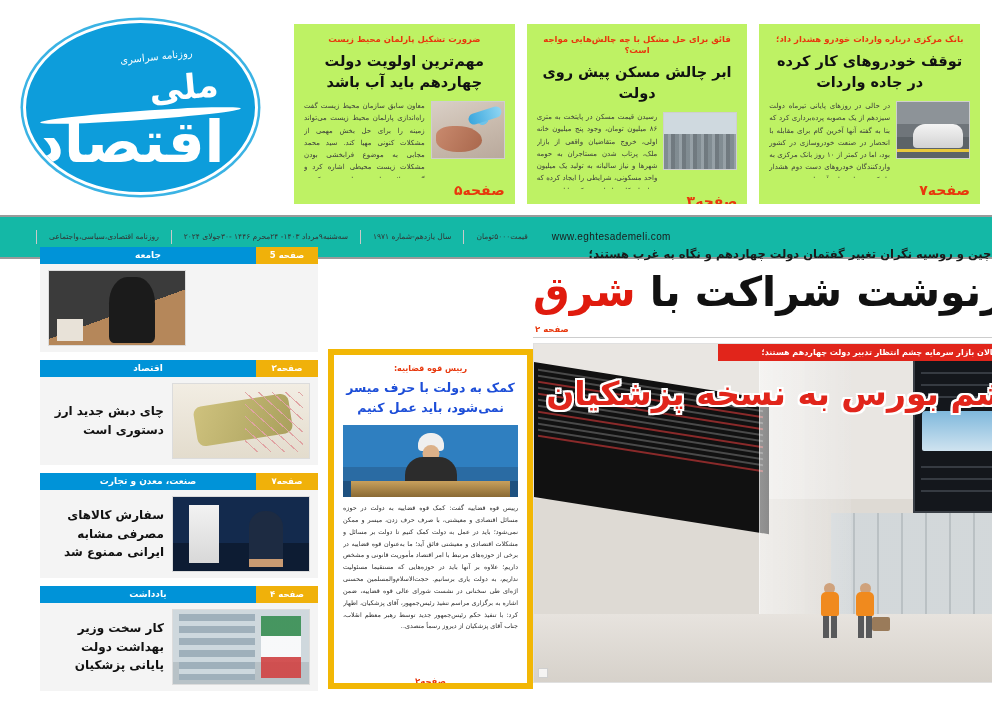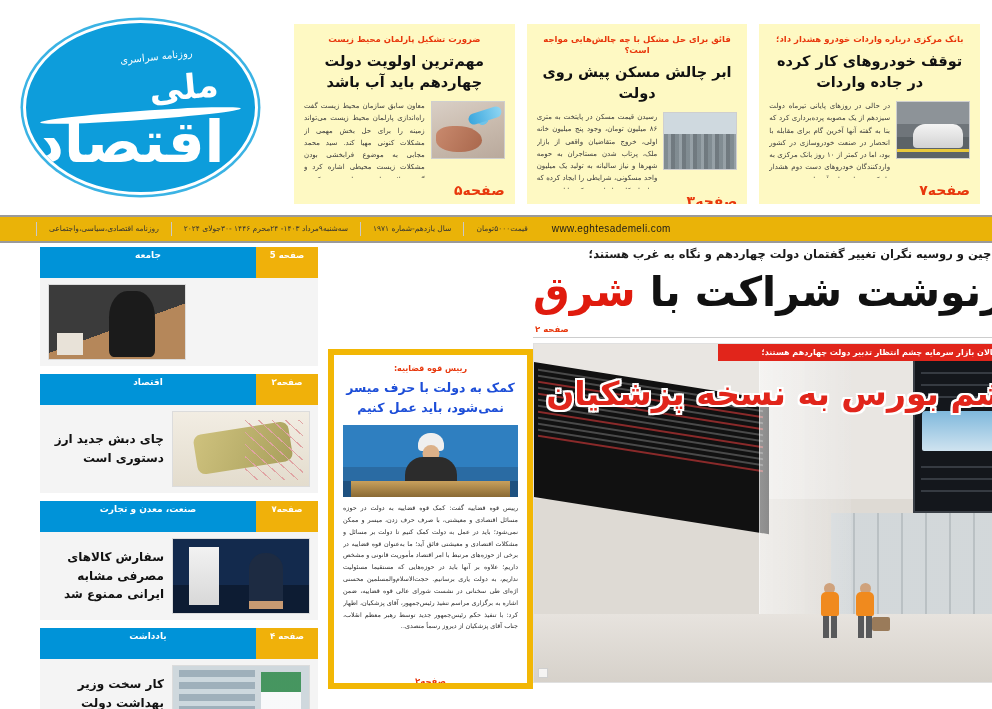--- a/index.html
+++ b/index.html
@@ -46,21 +46,21 @@
   }
   .masthead .m-swoosh {
     position: absolute; left: 14px; right: 14px; top: 88px; height: 9px;
     background: #fff; border-radius: 50%;
     transform: rotate(-4deg);
   }
 
   .teasers { flex: 1; display: flex; flex-direction: row-reverse;
     gap: 0; padding: 24px 6px 0 8px; height: 215px; }
   .teaser {
-    position: relative; flex: 1; background: #fef9c3;
+    position: relative; flex: 1; background: #bef264;
     margin: 0 6px; padding: 10px 10px 6px; height: 180px;
     overflow: hidden;
   }
   .teaser::after{
     content:""; position:absolute; top:6px; bottom:6px; left:-6px;
     width:1px; background:#d3d3d3;
   }
   .teaser:last-child::after{ display:none; }
   .t-kicker {
     color: #e8380d; font-size: 8.5px; font-weight: bold;
@@ -116,44 +116,44 @@
     background: linear-gradient(180deg,#f4f4f4,#d2d2d2);
     border-radius: 12px 10px 4px 4px;
   }
   .ph-car::after{
     content:""; position:absolute; left:0; right:0; bottom:6px; height:3px;
     background: #e9c93c;
   }
 
   
   .infobar {
-    position: absolute; left: 0; top: 215px; width: 992px; height: 28px;
+    position: absolute; left: 0; top: 215px; width: 992px; height: 44px;
     border-top: 2px solid #9a9a9a; border-bottom: 2px solid #9a9a9a;
-    background: #eab308; display: flex; flex-direction: row-reverse;
+    background: #14b8a6; display: flex; flex-direction: row-reverse;
     align-items: center; padding: 0 36px;
   }
   .infobar .cell {
     font-size: 7.5px; color: #333; padding: 0 12px; white-space: nowrap;
     border-left: 1px solid #c9c9c9; height: 14px; line-height: 14px;
   }
   .infobar .cell:last-child { border-left: none; }
   .infobar .site { font-family: "Liberation Sans", sans-serif; font-size: 10px;
     letter-spacing: .4px; color: #1b1b1b; }
 
   
   .content {
     position: absolute; left: 0; top: 245px; width: 992px; height: 464px;
     display: flex; flex-direction: row-reverse;
     padding: 0 36px 0 40px;
   }
 
   
   .sidebar { width: 278px; flex: 0 0 278px; padding-top: 2px; }
   .side-block { margin-bottom: 8px; }
-  .side-bar-row { display: flex; flex-direction: row-reverse; height: 31px; }
+  .side-bar-row { display: flex; flex-direction: row-reverse; height: 17px; }
   .side-cat {
     flex: 1; background: #0093d8; color: #fff; font-size: 9px;
     font-weight: bold; text-align: center; line-height: 17px;
     letter-spacing: .3px;
   }
   .side-page {
     width: 62px; flex: 0 0 62px; background: #f0b10a; color: #ffffff;
     font-size: 8.5px; font-weight: bold; text-align: center; line-height: 17px;
   }
   .side-body {

